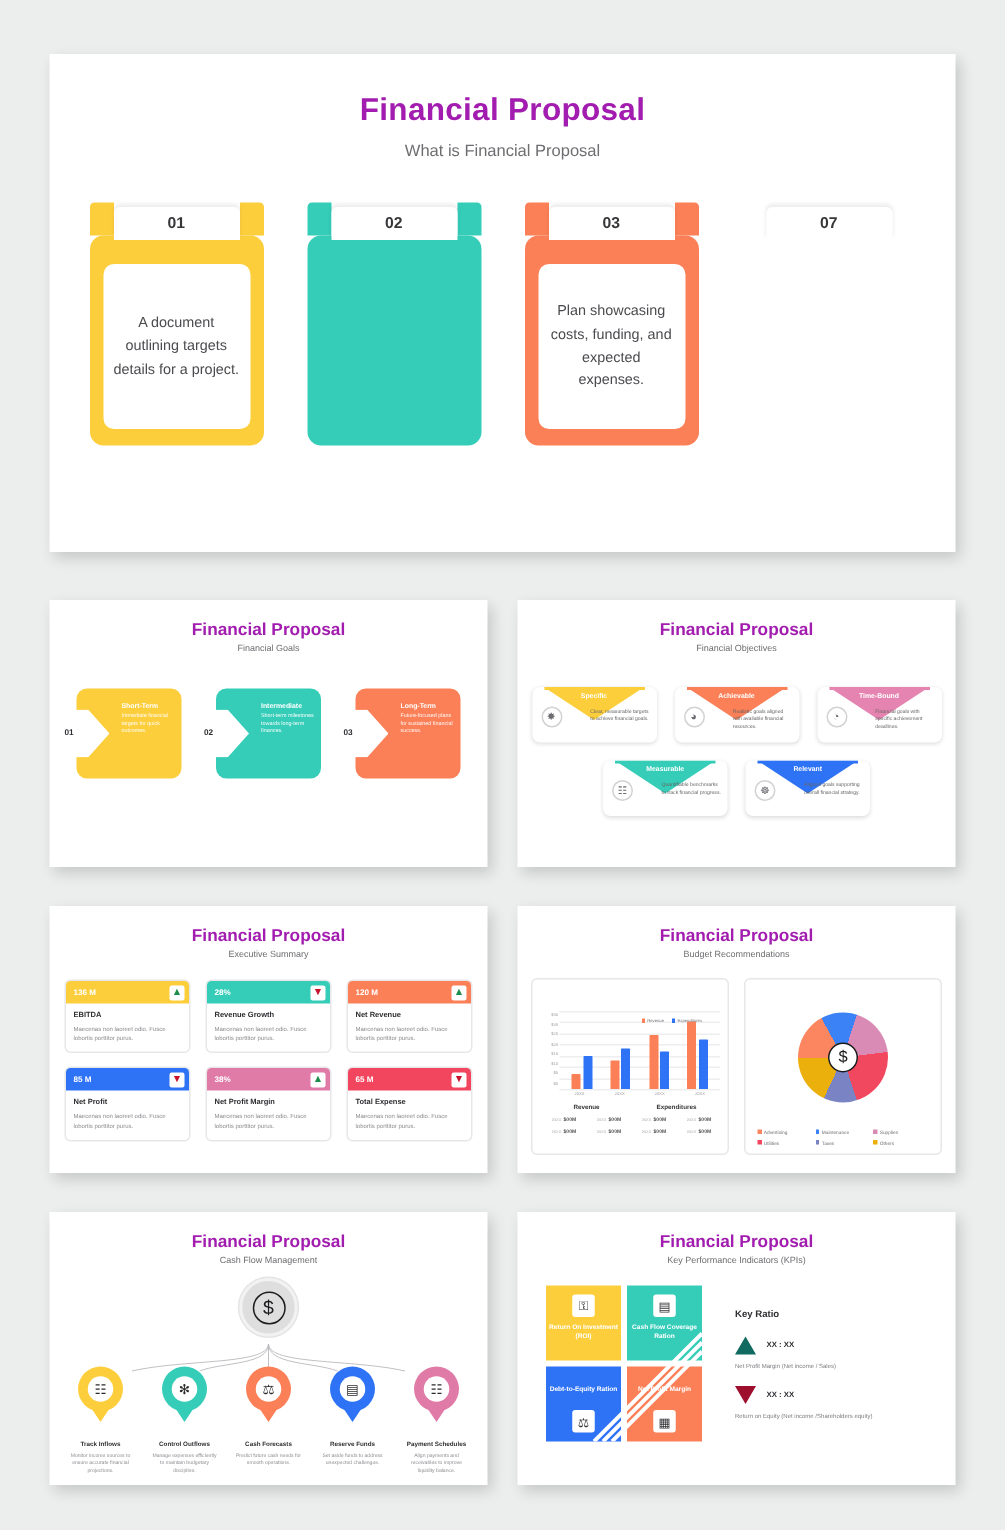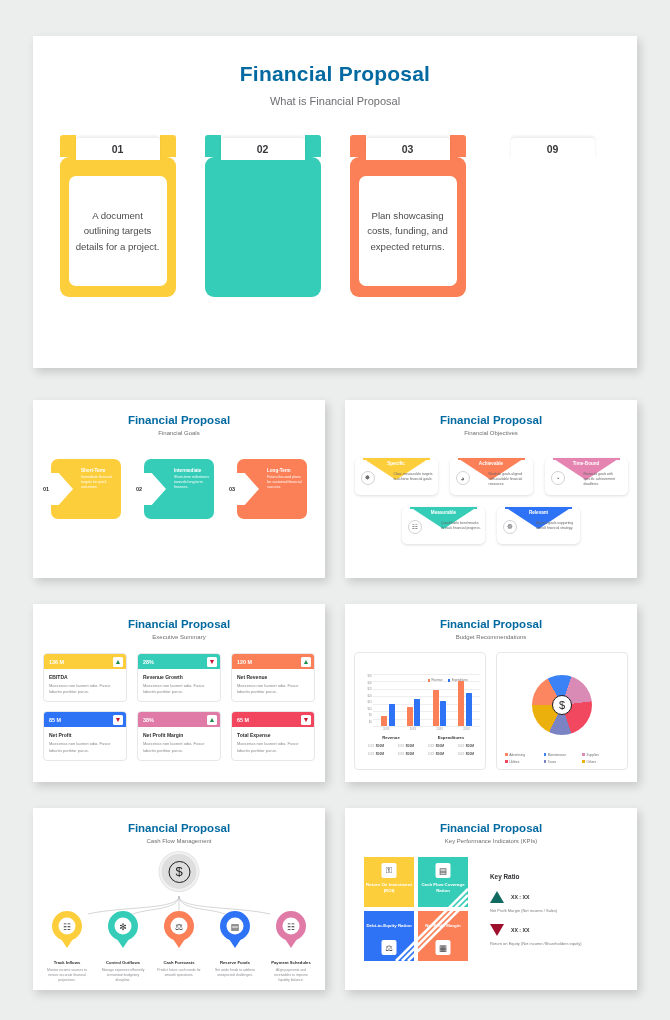--- a/index.html
+++ b/index.html
@@ -8,21 +8,21 @@
     background: #eceded;
     font-family: "Liberation Sans", sans-serif;
     overflow: hidden;
     position: relative;
   }
   .slide {
     background: #fff;
     position: absolute;
     box-shadow: 3px 4px 9px rgba(0,0,0,0.16);
   }
-  .sl-title { font-weight: bold; color: #0369a1; text-align: center; }
+  .sl-title { font-weight: bold; color: #a21caf; text-align: center; }
   .sl-sub { color: #6e6e72; text-align: center; }
 
   
   #hero { left: 33px; top: 36px; width: 604px; height: 332px; }
   #hero .sl-title { font-size: 21px; margin-top: 26px; letter-spacing: .2px; }
   #hero .sl-sub { font-size: 11px; margin-top: 9px; }
   #hero .cards { display: flex; justify-content: center; gap: 29px; margin-top: 31px; }
   .bigcard { width: 116px; position: relative; }
   .bigcard .tab {
     position: relative; height: 22px; width: 84px; margin: 0 auto;
@@ -243,25 +243,25 @@
         <div class="body" style="background: rgb(53, 205, 184);">
           <div class="ear l" style="background: rgb(53, 205, 184);"></div>
           <div class="ear r" style="background: rgb(53, 205, 184);"></div>
         </div>
       </div>
       <div class="bigcard">
         <div class="tab">03</div>
         <div class="body" style="background: rgb(251, 127, 87);">
           <div class="ear l" style="background: rgb(251, 127, 87);"></div>
           <div class="ear r" style="background: rgb(251, 127, 87);"></div>
-          <div class="inner">Plan showcasing costs, funding, and expected returns.</div>
+          <div class="inner">Plan showcasing costs, funding, and expected expenses.</div>
         </div>
       </div>
       <div class="bigcard">
-        <div class="tab">09</div>
+        <div class="tab">07</div>
       </div>
     </div>
 </div>
 
 <div class="slide small" id="s-goals">
   <div class="sl-title">Financial Proposal</div>
   <div class="sl-sub">Financial Goals</div>
   <div class="goals-row" id="goals-row">
       <div class="goalcard" style="background: rgb(253, 206, 60);">
         <div class="arrow">01</div>

